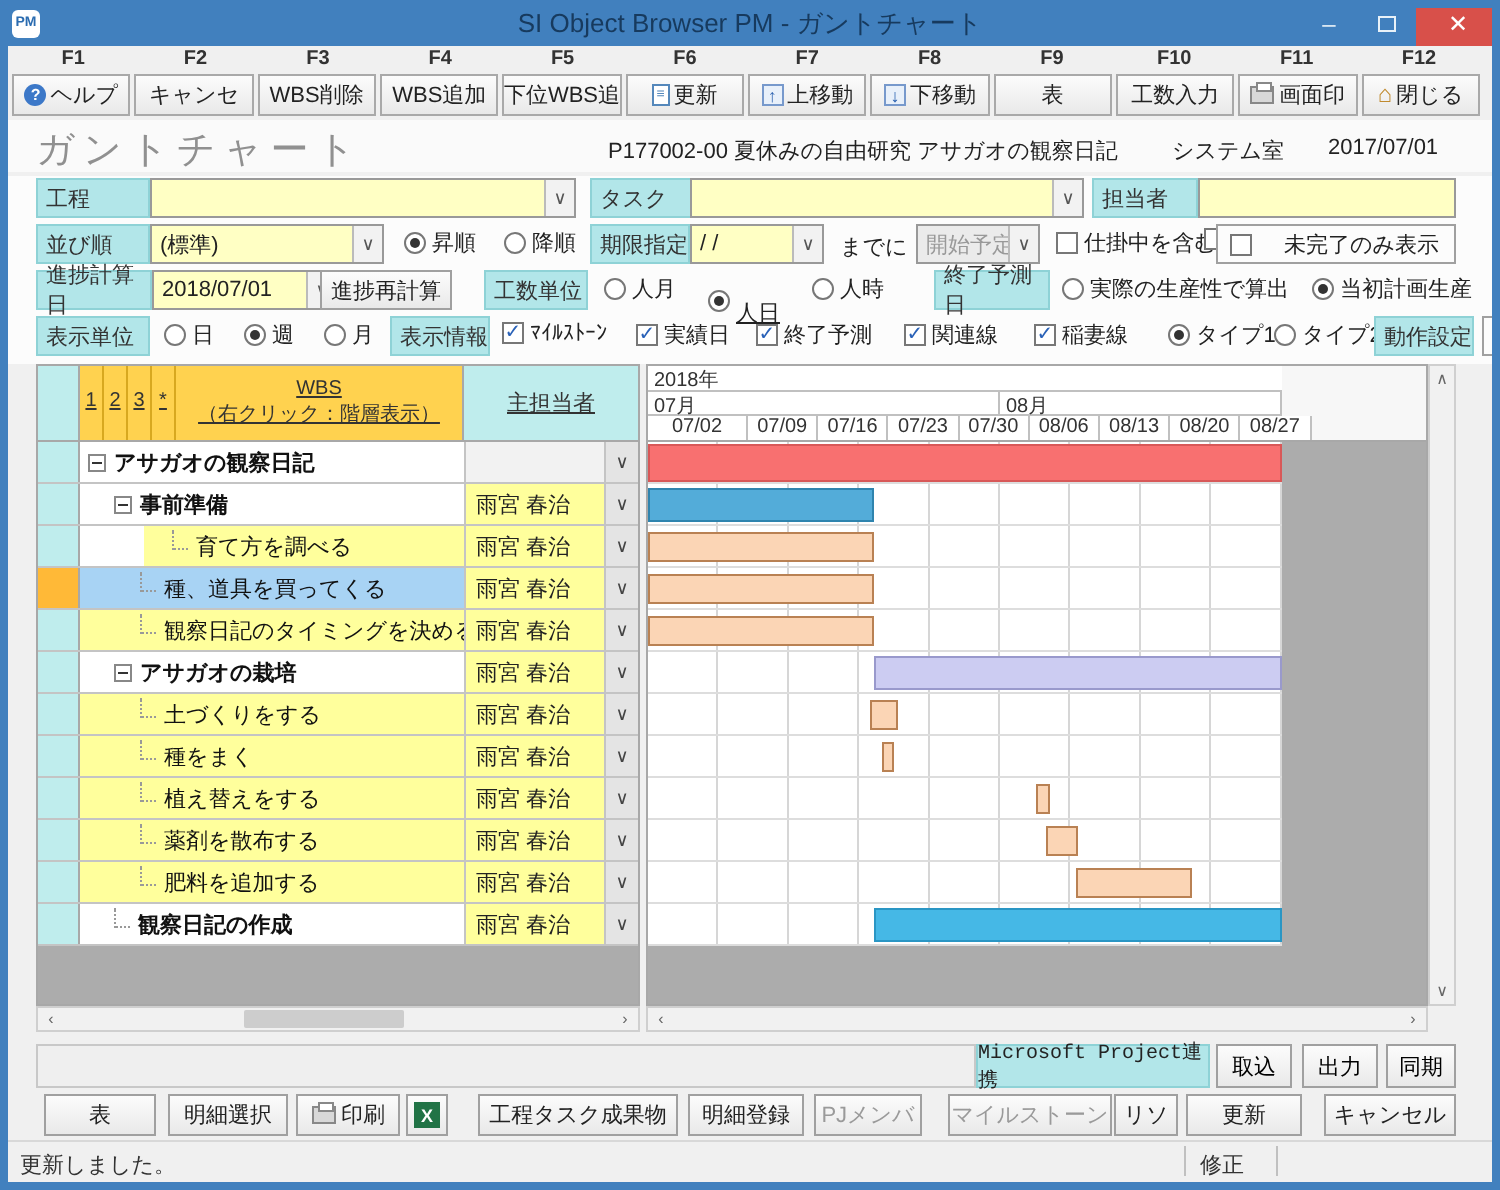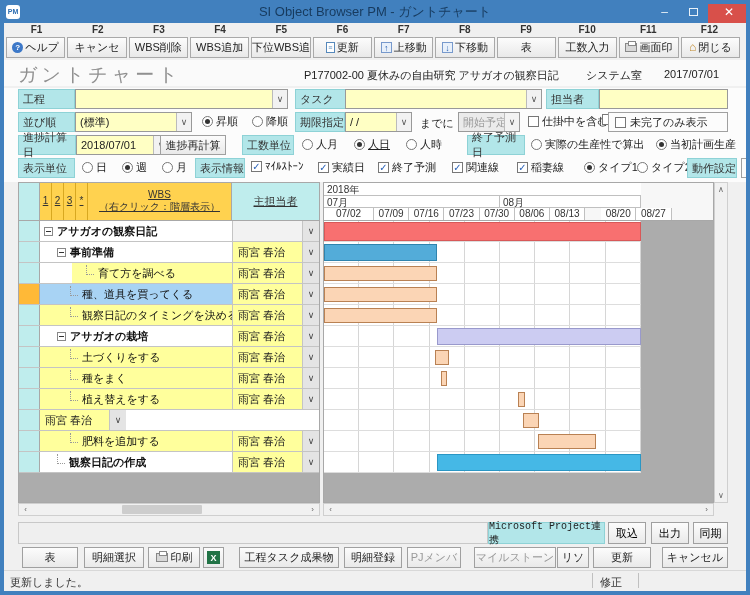--- a/index.html
+++ b/index.html
@@ -51,27 +51,27 @@
   .combo .carrow { width:15px; height:100%; border-left:1px solid #BBB; background:#F2F2F2; color:#555;
             display:flex; align-items:center; justify-content:center; font-size:9px; }
   .combo.disabled { background:#EBEBEB; }
   .combo.disabled .cval { color:#999; }
   .tfield { position:absolute; top:1px; height:20px; background:#FFFFC4; border:1px solid #999; }
   .pushbtn { position:absolute; top:1px; height:20px; background:linear-gradient(#FCFCFC,#E9E9E9);
              border:1px solid #A0A0A0; font-size:11px; color:#222; display:flex; align-items:center; justify-content:center; }
   .radio { position:absolute; top:3px; display:flex; align-items:center; gap:3px; font-size:11px; color:#222; white-space:nowrap; }
   .radio .rdot { width:11px; height:11px; border-radius:50%; border:1px solid #777; background:#fff; position:relative; }
   .radio.sel .rdot::after { content:""; position:absolute; left:2px; top:2px; width:5px; height:5px; border-radius:50%; background:#333; }
-  .radio.under span.rlabel { text-decoration:underline; }
+  .radio.under span.rlabel { text-decoration:underline;margin-top:12px; }
   .check { position:absolute; top:3px; display:flex; align-items:center; gap:3px; font-size:11px; color:#222; white-space:nowrap; }
   .check .cbox { width:11px; height:11px; border:1px solid #777; background:#fff; color:#2A62B8; font-size:10px;
                  line-height:9px; text-align:center; font-weight:bold; }
   .plain-text { position:absolute; top:5px; font-size:11px; color:#222; }
   .groupbox { position:absolute; top:1px; height:20px; background:#FCFCFC; border:1px solid #A0A0A0;
-              display:flex; align-items:center; gap:4px; padding:0 6px; font-size:11px; color:#222; white-space:nowrap; }
+              display:flex; align-items:center; gap:16px; padding:0 6px; font-size:11px; color:#222; white-space:nowrap; }
   .groupbox .cbox { width:11px; height:11px; border:1px solid #777; background:#fff; }
   
   .table-area { position:absolute; left:0; top:178px; width:742px; height:338px; background:#F0F0F0; }
   .left-pane { position:absolute; left:14px; top:0; width:302px; }
   .lp-header { display:flex; height:39px; border:1px solid #A8A8A8; background:#FFD24F; }
   .lp-h-gutter { width:21px; background:#BFEDED; border-right:1px solid #A8A8A8; }
   .lp-h-nums { display:flex; }
   .lp-h-num { width:12px; border-right:1px solid #D8A820; font-size:10px; color:#333; text-decoration:underline;
               display:flex; align-items:flex-start; justify-content:center; padding-top:12px; }
   .lp-h-wbs { flex:1; display:flex; flex-direction:column; align-items:center; justify-content:center;
@@ -460,20 +460,24 @@
             <div class="gutter"></div>
             <div class="tree" style="padding-left: 30px;">
               <span class="connector"></span>
               <span>植え替えをする</span>
             </div>
             <div class="person">雨宮 春治</div>
             <div class="rcombo">∨</div>
           </div>
           <div class="trow bg-yellow">
             <div class="gutter"></div>
+            <div class="tree" style="padding-left: 30px;">
+              <span class="connector"></span>
+              <span>薬剤を散布する</span>
+            </div>
             <div class="person">雨宮 春治</div>
             <div class="rcombo">∨</div>
           </div>
           <div class="trow bg-yellow">
             <div class="gutter"></div>
             <div class="tree" style="padding-left: 30px;">
               <span class="connector"></span>
               <span>肥料を追加する</span>
             </div>
             <div class="person">雨宮 春治</div>
@@ -500,21 +504,21 @@
             <div class="g-month" style="width: 140.8px;">08月</div>
           </div>
         <div class="g-weeks" id="g-weeks">
             <div class="g-week" style="width: 50px;">07/02</div>
             <div class="g-week" style="width: 35.2px;">07/09</div>
             <div class="g-week" style="width: 35.2px;">07/16</div>
             <div class="g-week" style="width: 35.2px;">07/23</div>
             <div class="g-week" style="width: 35.2px;">07/30</div>
             <div class="g-week" style="width: 35.2px;">08/06</div>
             <div class="g-week" style="width: 35.2px;">08/13</div>
-            <div class="g-week" style="width: 35.2px; margin-left: 16px;">08/20</div>
+            <div class="g-week" style="width: 35.2px;">08/20</div>
             <div class="g-week" style="width: 35.2px;">08/27</div>
           </div>
       </div>
       <div class="g-rows" id="g-rows">
           <div class="grow-band">
             <div class="gbar" style="left: 0px; width: 317px; height: 19px; top: 1px; background: rgb(248, 112, 112); border-color: rgb(216, 88, 88);"></div>
           </div>
           <div class="grow-band">
             <div class="gbar" style="left: 0px; width: 113px; height: 17px; top: 2px; background: rgb(83, 172, 217); border-color: rgb(47, 132, 174);"></div>
           </div>

